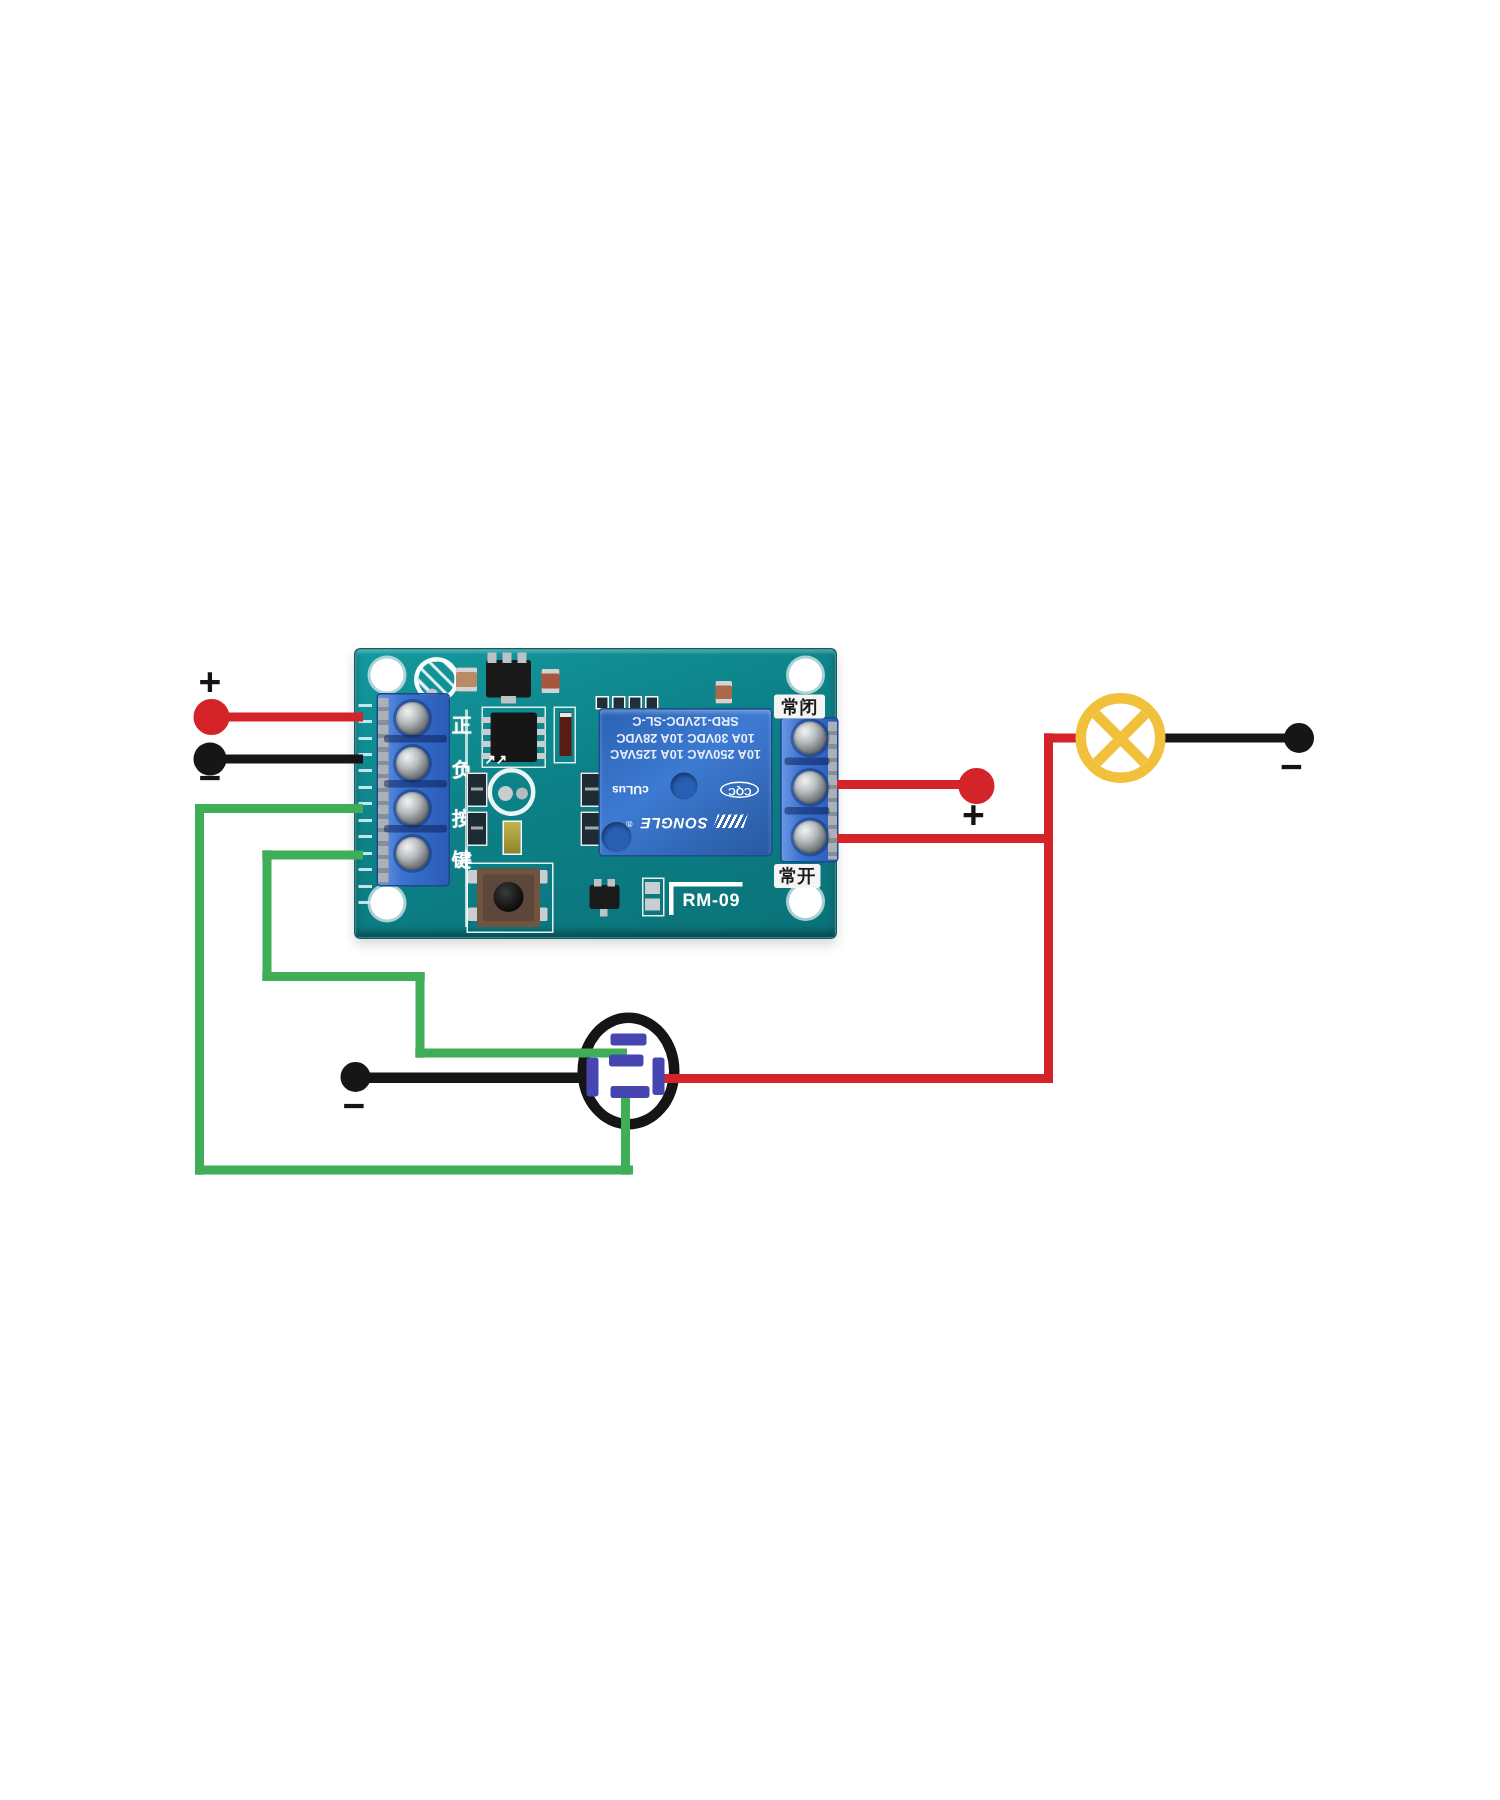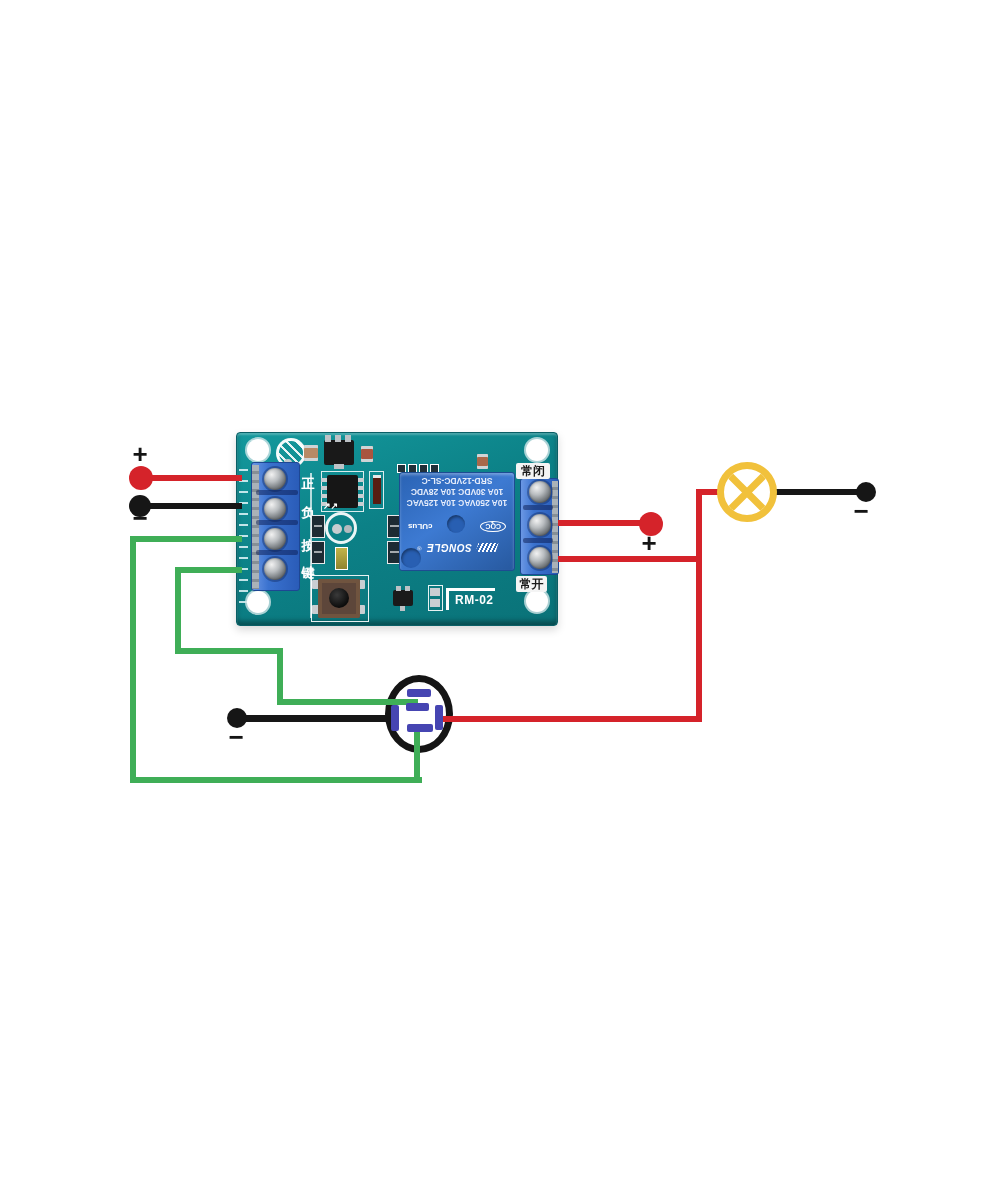--- a/index.html
+++ b/index.html
@@ -286,21 +286,21 @@
       <div class="entry entry-r"></div>
       <div class="sep" style="left:2px;top:26px;width:30px;"></div>
       <div class="sep" style="left:2px;top:59px;width:30px;"></div>
       <div class="screw" style="left:8px;top:2px;"></div>
       <div class="screw" style="left:8px;top:35px;"></div>
       <div class="screw" style="left:8px;top:68px;"></div>
     </div>
     <div class="padlabel nc">常闭</div>
     <div class="padlabel no">常开</div>
     <div class="rm-bracket">
-      <span class="rm-text">RM-02</span>
+      <span class="rm-text">RM-09</span>
     </div>
   </div>
 
   <div class="abs btn-circle"></div>
 
   <div class="wire red w1"></div>
   <div class="wire blk w2"></div>
   <div class="wire grn w3"></div>
   <div class="wire grn w4"></div>
   <div class="wire grn w5"></div>

